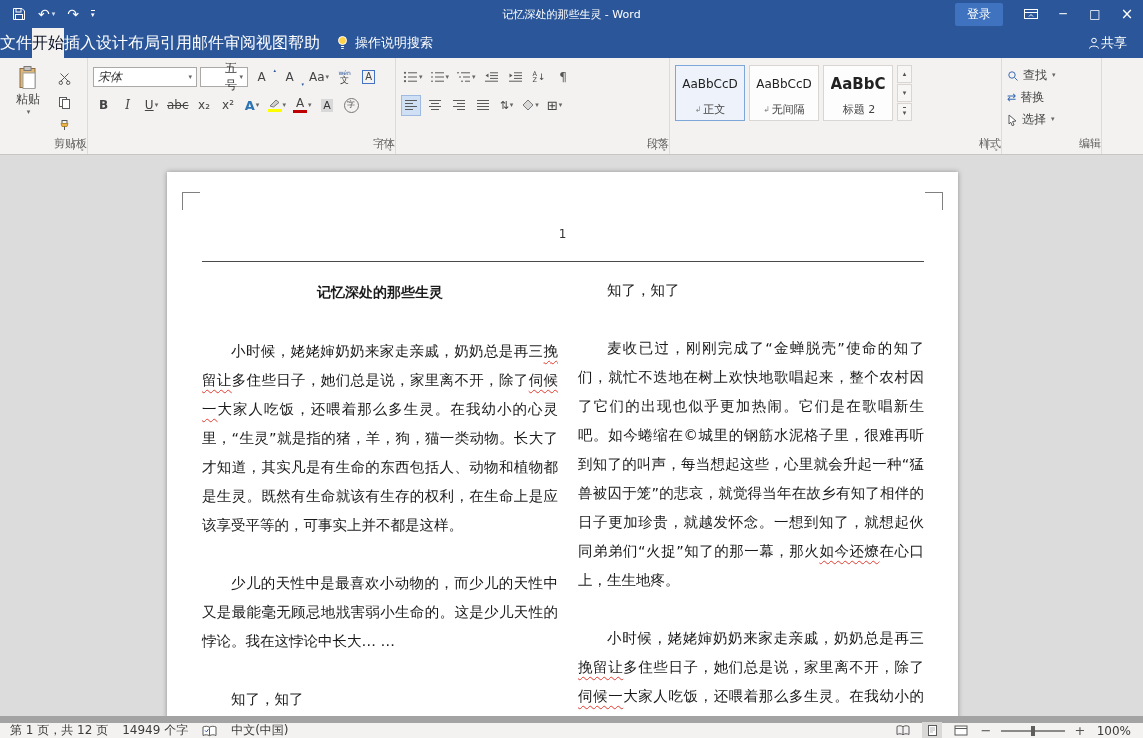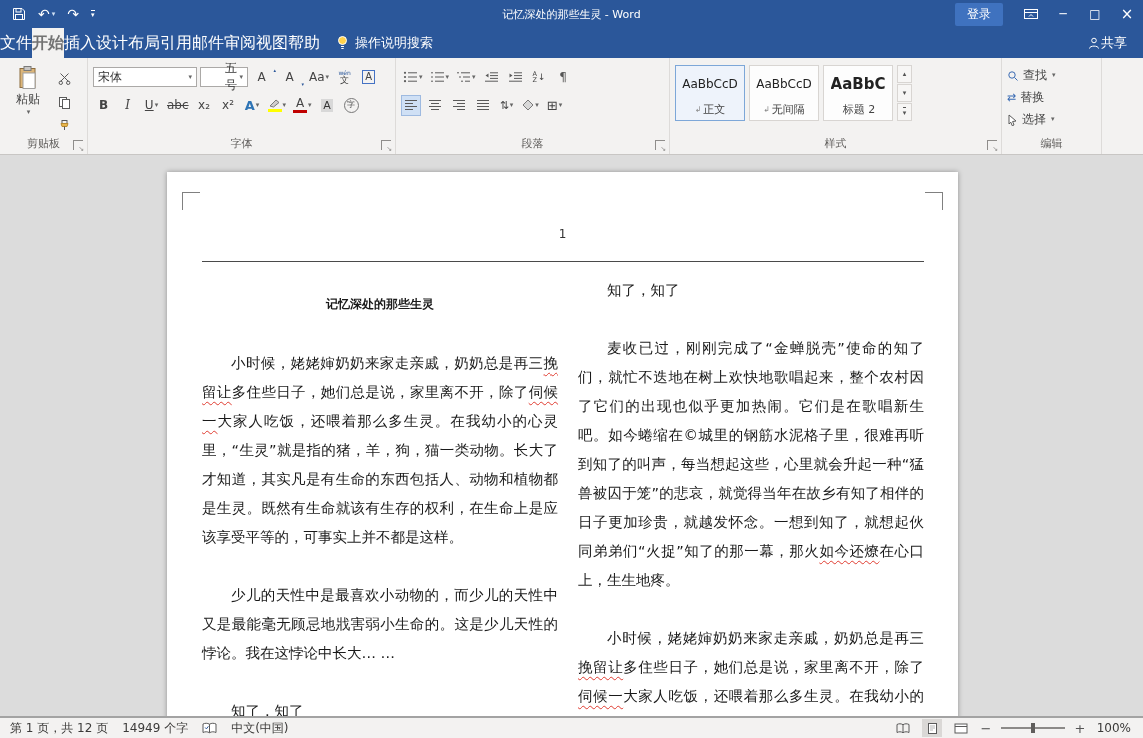--- a/index.html
+++ b/index.html
@@ -15,39 +15,39 @@
   .qat-more{border-top:1px solid #fff;padding-top:1px;font-size:7px;}
   .title-text{position:absolute;left:0;right:0;text-align:center;font-size:11px;color:#fff;pointer-events:none;}
   .win-controls{margin-left:auto;display:flex;align-items:center;height:100%;z-index:2;}
   .login{background:#3f72bf;border:none;color:#fff;font-size:12px;padding:3px 12px;border-radius:2px;margin-right:12px;
     font-family:inherit;}
   .wc{width:32px;height:100%;display:flex;align-items:center;justify-content:center;font-size:12px;color:#fff;}
   .wc.close{font-size:15px;}
   
   .tabrow{position:absolute;left:0;top:28px;right:0;height:30px;background:#2b579a;display:flex;align-items:stretch;color:#fff;}
   .tab{padding:0 0;line-height:30px;font-size:16px;}
-  .tab.active{background:#f3f2f1;color:#737373;font-weight:bold;}
+  .tab.active{background:#f3f2f1;color:#0f172a;font-weight:normal;}
   .tellme{display:flex;align-items:center;gap:6px;margin-left:16px;font-size:13px;}
   .share{margin-left:auto;display:flex;align-items:center;margin-right:16px;font-size:13px;}
   
   .ribbon{position:absolute;left:0;top:58px;right:0;height:97px;background:#f3f2f1;border-bottom:1px solid #c8c6c4;
     display:flex;box-sizing:border-box;color:#444;}
   .group{position:relative;height:100%;border-right:1px solid #dddbd9;box-sizing:border-box;padding:5px 5px 18px 5px;}
-  .glabel{position:absolute;left:0;right:0;bottom:3px;text-align:center;font-size:11px;color:#605e5c;}
+  .glabel{position:absolute;left:0;right:0;bottom:3px;text-align:right;font-size:11px;color:#605e5c;}
   .launcher{position:absolute;right:4px;bottom:4px;width:9px;height:9px;border-top:1px solid #8f8d8b;border-left:1px solid #8f8d8b;}
   .launcher::after{content:"↘";position:absolute;right:-1px;bottom:-3px;font-size:7px;color:#8f8d8b;}
   .rrow{display:flex;align-items:center;gap:3px;height:28px;}
   .btn{display:inline-flex;align-items:center;justify-content:center;min-width:17px;height:21px;padding:0 2px;
     font-size:12px;color:#444;line-height:1;}
   .btn.active{background:#cfe0f5;border:1px solid #9ebae0;box-sizing:border-box;}
   .dd{font-size:7px;color:#666;line-height:1;margin-left:1px;}
   .combo{background:#fff;border:1px solid #aba9a7;height:20px;display:flex;align-items:center;font-size:12px;
     color:#333;padding:0 4px;box-sizing:border-box;}
   .combo .dd{margin-left:auto;}
-  .combo-font{width:104px;}
+  .combo-font{width:104px;font-style:italic;}
   .combo-size{width:48px;padding-left:24px;}
   
   .g-clipboard{width:88px;display:flex;}
   .gbody{display:flex;}
   .paste{display:flex;flex-direction:column;align-items:center;width:46px;padding-top:3px;gap:1px;font-size:12px;}
   .clip-side{display:flex;flex-direction:column;gap:4px;padding-top:5px;margin-left:3px;}
   
   .g-font{width:308px;}
   .bold{font-weight:bold;}
   .ital{font-style:italic;font-family:"DejaVu Serif","Liberation Serif",serif;}
@@ -99,27 +99,27 @@
   .page{position:absolute;left:167px;top:17px;width:791px;height:920px;background:#fff;
     box-shadow:0 0 5px rgba(0,0,0,0.35);}
   .cmark{position:absolute;width:17px;height:17px;top:20px;}
   .cm-left{left:15px;border-left:1px solid #808080;border-top:1px solid #808080;}
   .cm-right{right:15px;border-right:1px solid #808080;border-top:1px solid #808080;}
   .pageno{position:absolute;left:0;right:0;top:55px;text-align:center;font-size:12px;color:#333;}
   .header-line{position:absolute;left:35px;top:89px;width:722px;height:1px;background:#4a4a4a;}
   .col{position:absolute;top:104px;color:#1a1a1a;}
   #left-col{left:35px;width:356px;}
   #right-col{left:411px;width:346px;}
-  .doc-title{font-size:12px;font-weight:bold;text-align:center;line-height:32px;margin:12px;}
+  .doc-title{font-size:14px;font-weight:bold;text-align:center;line-height:32px;margin:0;}
   .doc-para{font-size:14.5px;line-height:29px;text-align:justify;text-indent:2em;margin:29px 0 0 0;}
   .col > .doc-para:first-child{margin-top:0;}
   .spell{text-decoration:underline;text-decoration-style:wavy;text-decoration-color:#e03c31;
     text-decoration-thickness:1px;text-underline-offset:4px;}
   
-  .statusbar{position:absolute;left:0;top:716px;right:0;height:22px;background:#f3f2f1;border-top:2px solid #a3a3a3;
+  .statusbar{position:absolute;left:0;top:716px;right:0;height:22px;background:#f3f2f1;border-top:7px solid #a3a3a3;
     box-sizing:border-box;display:flex;align-items:center;font-size:12px;color:#3b3a39;}
   .sitem{margin-left:14px;display:inline-flex;align-items:center;gap:3px;}
   .sitem:first-child{margin-left:10px;}
   .sright{margin-left:auto;display:flex;align-items:center;gap:9px;margin-right:12px;}
   .viewbtn{display:inline-flex;align-items:center;justify-content:center;width:20px;height:18px;}
   .viewbtn.active{background:#dad8d6;}
   .zoombtn{font-size:13px;color:#555;width:12px;text-align:center;}
   .zoomtrack{width:64px;height:2px;background:#8c8a88;position:relative;}
   .zoomthumb{position:absolute;left:calc(50% - 2px);top:-4px;width:4px;height:10px;background:#605e5c;}
   .zoomlevel{min-width:36px;text-align:right;}

